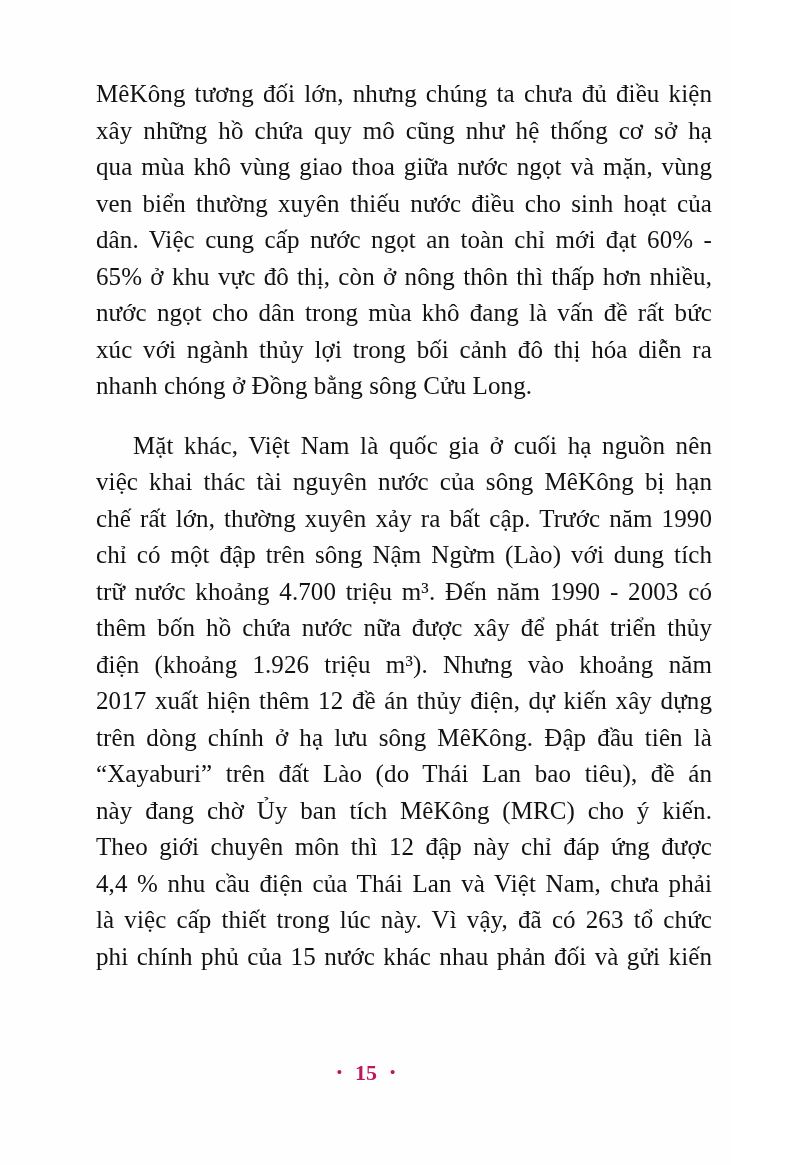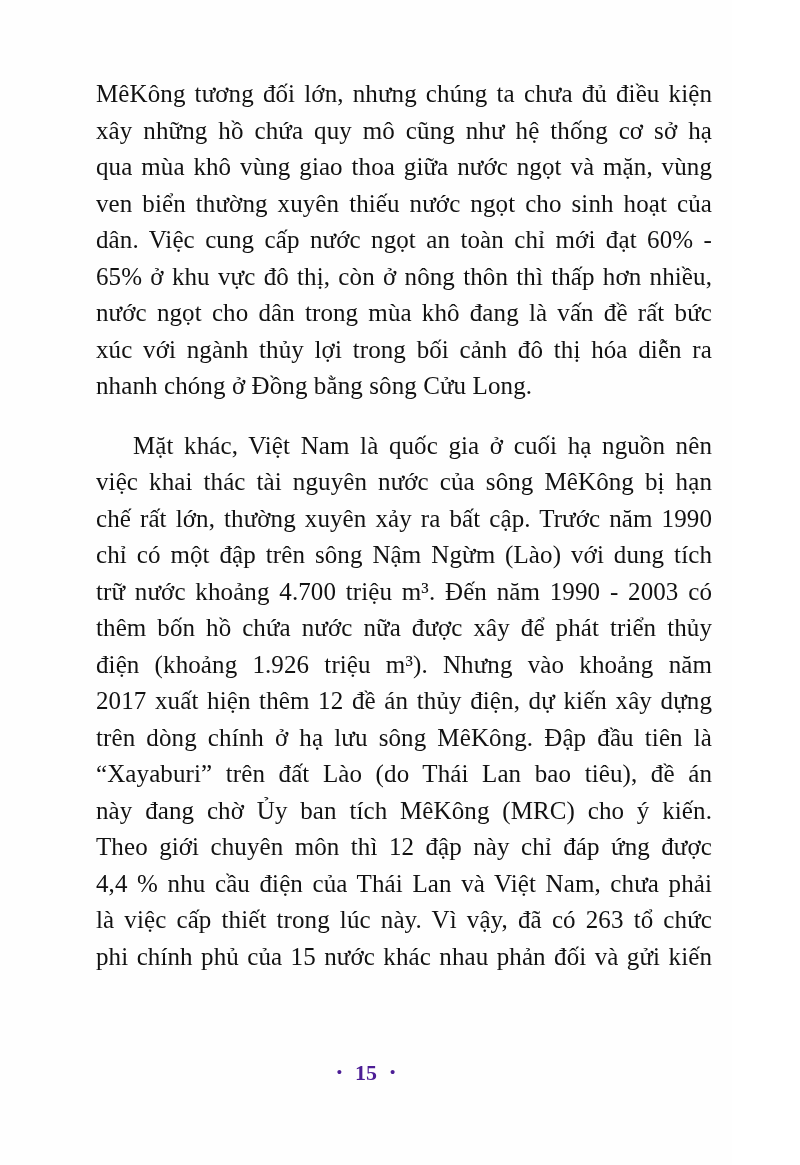--- a/index.html
+++ b/index.html
@@ -39,39 +39,39 @@
     text-indent: 37px;
   }
   .footer {
     position: absolute;
     left: 0;
     top: 1060px;
     width: 100%;
     text-align: center;
     font-size: 22px;
     font-weight: bold;
-    color: #4c1d95;
+    color: #be185d;
   }
   .footer .dot {
     font-size: 15px;
     vertical-align: 3px;
     padding: 0 13px;
   }
 </style>
 </head>
 <body>
 
 <div class="page">
 
   <div class="text-block">
       <div class="para">
         <div class="line">MêKông tương đối lớn, nhưng chúng ta chưa đủ điều kiện</div>
         <div class="line">xây những hồ chứa quy mô cũng như hệ thống cơ sở hạ</div>
         <div class="line">qua mùa khô vùng giao thoa giữa nước ngọt và mặn, vùng</div>
-        <div class="line">ven biển thường xuyên thiếu nước ngọt cho sinh hoạt của</div>
+        <div class="line">ven biển thường xuyên thiếu nước điều cho sinh hoạt của</div>
         <div class="line">dân. Việc cung cấp nước ngọt an toàn chỉ mới đạt 60% -</div>
         <div class="line">65% ở khu vực đô thị, còn ở nông thôn thì thấp hơn nhiều,</div>
         <div class="line">nước ngọt cho dân trong mùa khô đang là vấn đề rất bức</div>
         <div class="line">xúc với ngành thủy lợi trong bối cảnh đô thị hóa diễn ra</div>
         <div class="line line-last-ragged">nhanh chóng ở Đồng bằng sông Cửu Long.</div>
       </div>
       <div class="para">
         <div class="line line-first-indent">Mặt khác, Việt Nam là quốc gia ở cuối hạ nguồn nên</div>
         <div class="line">việc khai thác tài nguyên nước của sông MêKông bị hạn</div>
         <div class="line">chế rất lớn, thường xuyên xảy ra bất cập. Trước năm 1990</div>

